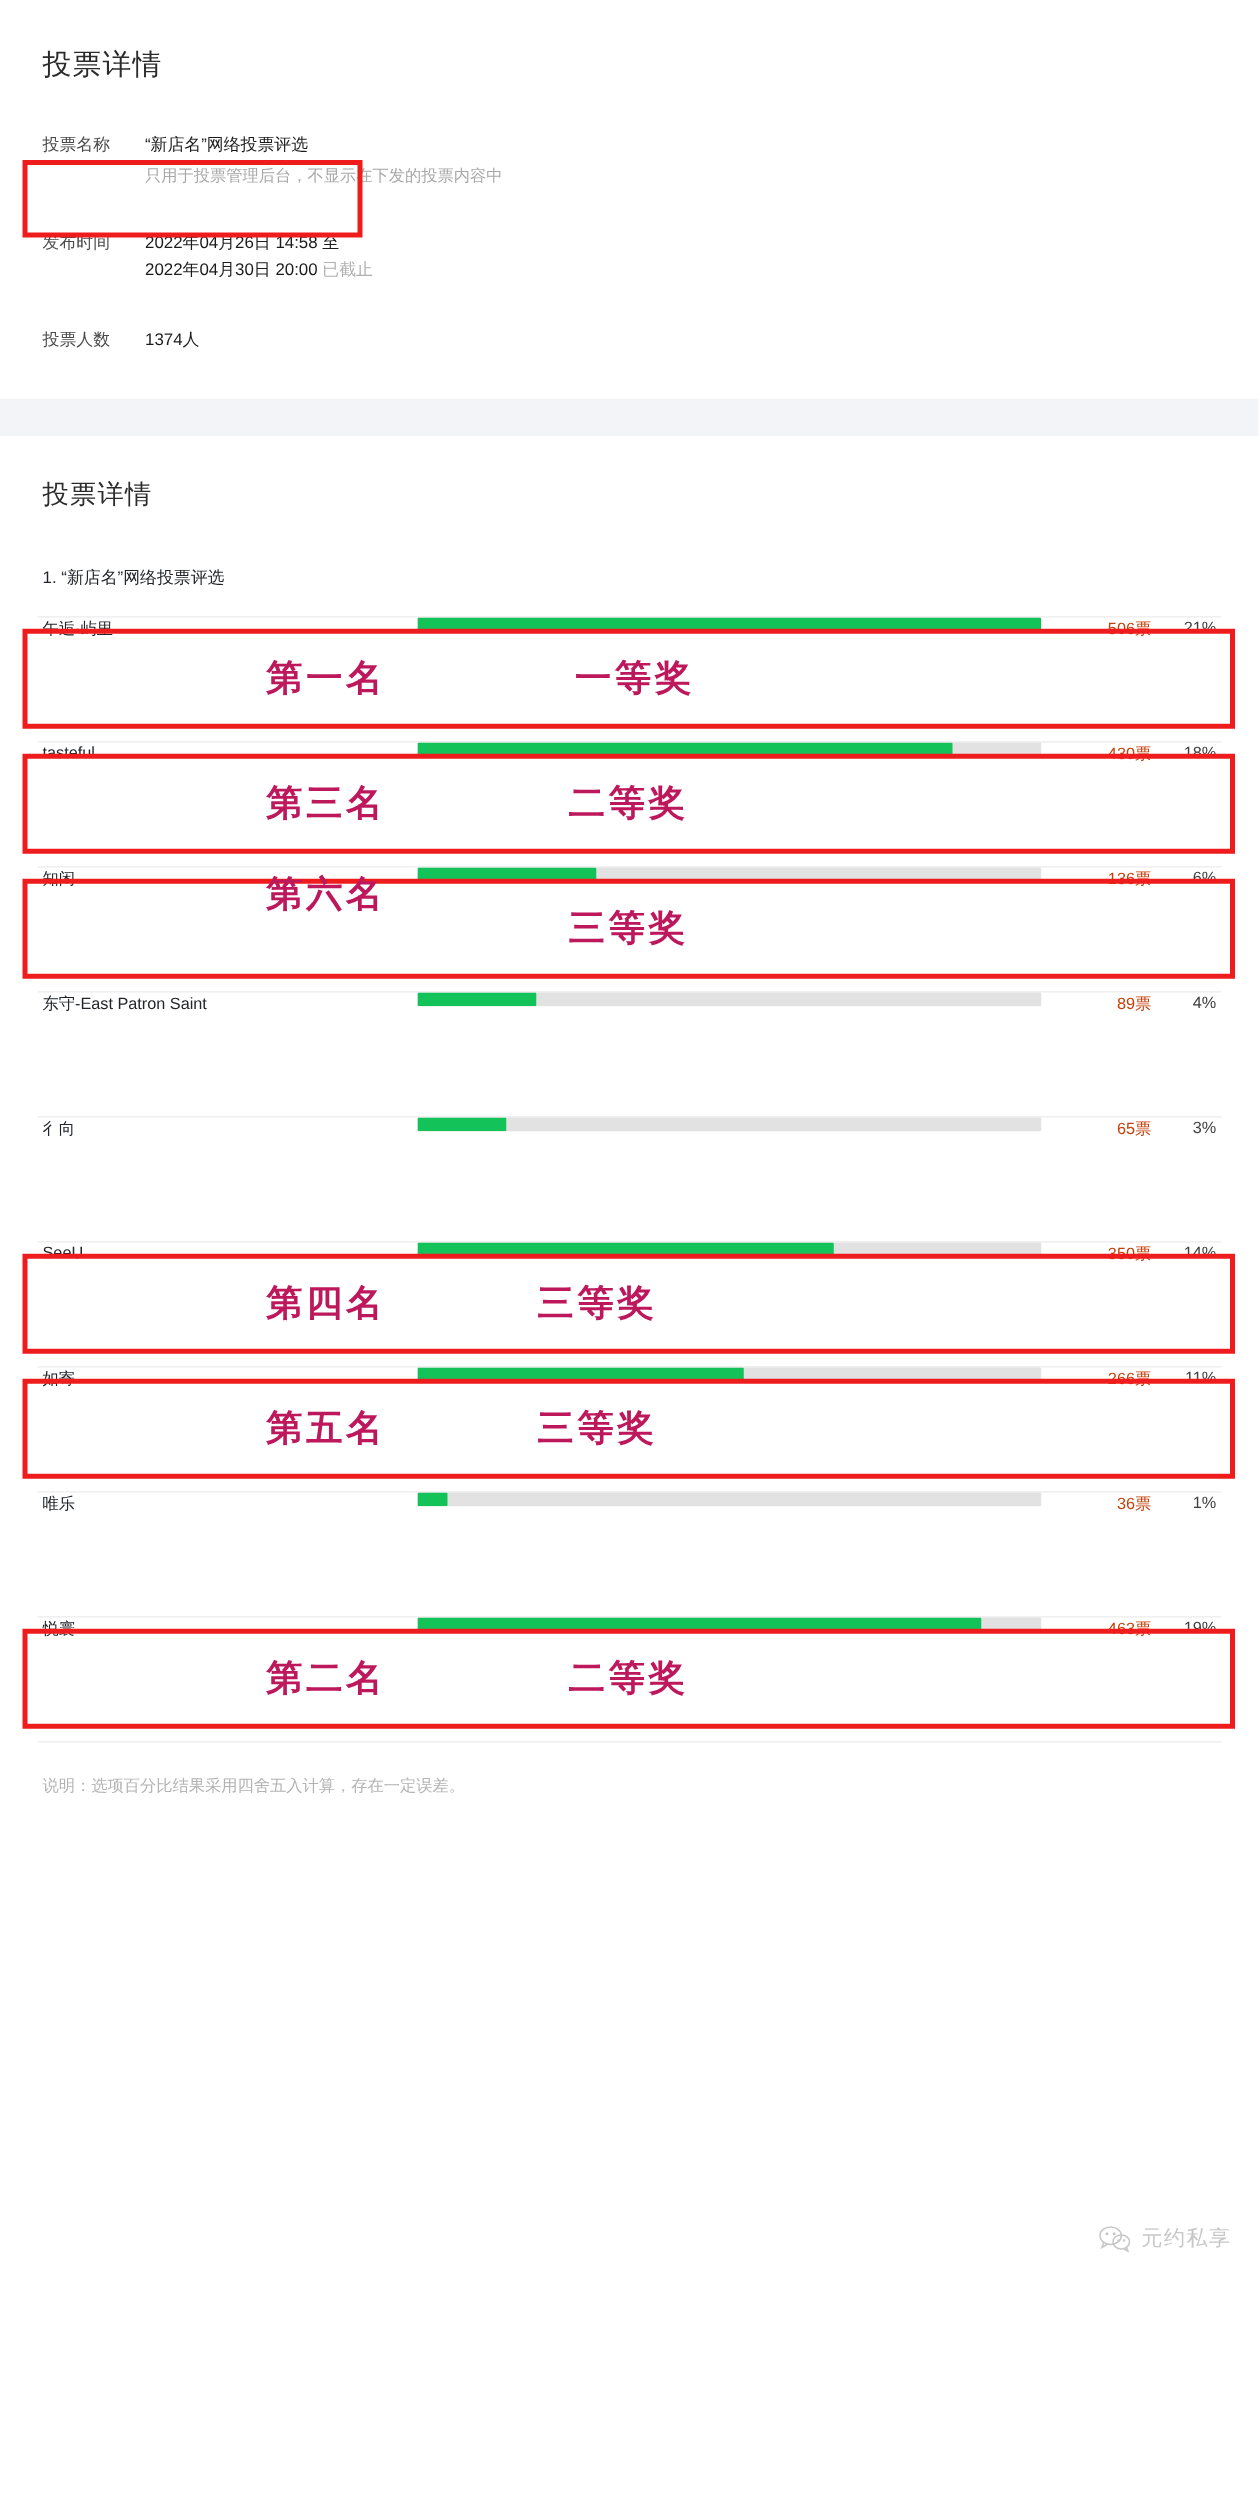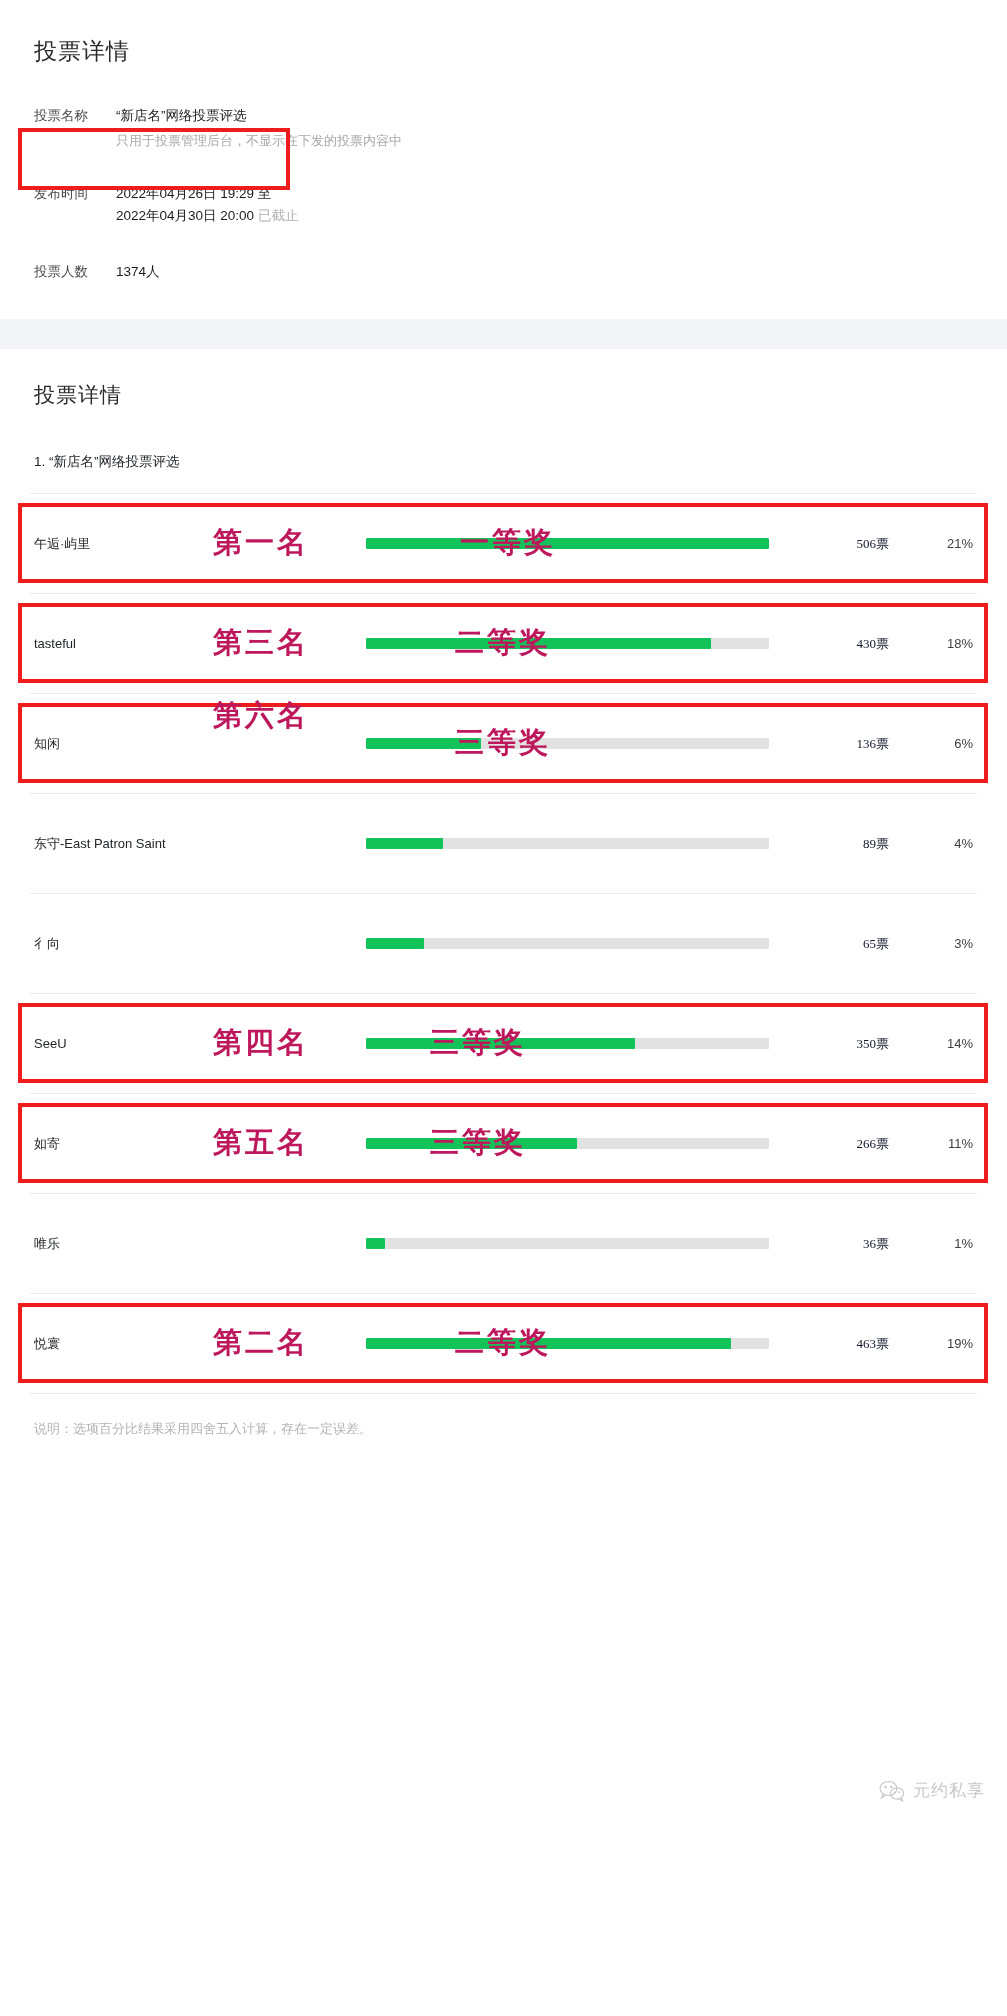--- a/index.html
+++ b/index.html
@@ -79,26 +79,25 @@
     padding: 6px 0 44px 4px;
   }
   .q-title {
     font-size: 13.5px;
     color: #22262b;
     padding: 0 0 22px 4px;
   }
   .opt-list { width: 100%; }
   .opt-row {
     display: flex;
-    align-items: center;
+    align-items: flex-start;
     height: 100px;
     border-top: 1px solid #ececec;
     padding: 0 4px;
     position: relative;
-    gap: 32px;
   }
   .opt-row:first-child { border-top: 1px solid #ececec; }
   .opt-name {
     width: 300px;
     flex: 0 0 300px;
     font-size: 13px;
     color: #22262b;
     overflow: hidden;
     white-space: nowrap;
   }
@@ -113,23 +112,22 @@
   .opt-bar {
     height: 100%;
     background: #13c258;
     border-radius: 1px;
   }
   .opt-votes {
     width: 62px;
     flex: 0 0 62px;
     text-align: right;
     font-size: 13px;
-    color: #0f172a;
+    color: #c2410c;
     white-space: nowrap;
-    font-family: Liberation Serif, serif;
   }
   .opt-pct {
     width: 52px;
     flex: 0 0 52px;
     text-align: right;
     font-size: 13px;
     color: #404040;
     white-space: nowrap;
   }
 
@@ -181,21 +179,21 @@
       <div class="field-label">投票名称</div>
       <div>
         <div class="field-value">“新店名”网络投票评选</div>
         <div class="field-hint">只用于投票管理后台，不显示在下发的投票内容中</div>
       </div>
     </div>
 
     <div class="field-row" style="padding-top:20px">
       <div class="field-label">发布时间</div>
       <div>
-        <div class="field-value">2022年04月26日 19:29 至</div>
+        <div class="field-value">2022年04月26日 14:58 至</div>
         <div class="field-value">
           <span>2022年04月30日 20:00</span>
           <span class="muted-suffix">已截止</span>
         </div>
       </div>
     </div>
 
     <div class="field-row" style="padding-top:24px;padding-bottom:36px">
       <div class="field-label">投票人数</div>
       <div class="field-value">1374人</div>

